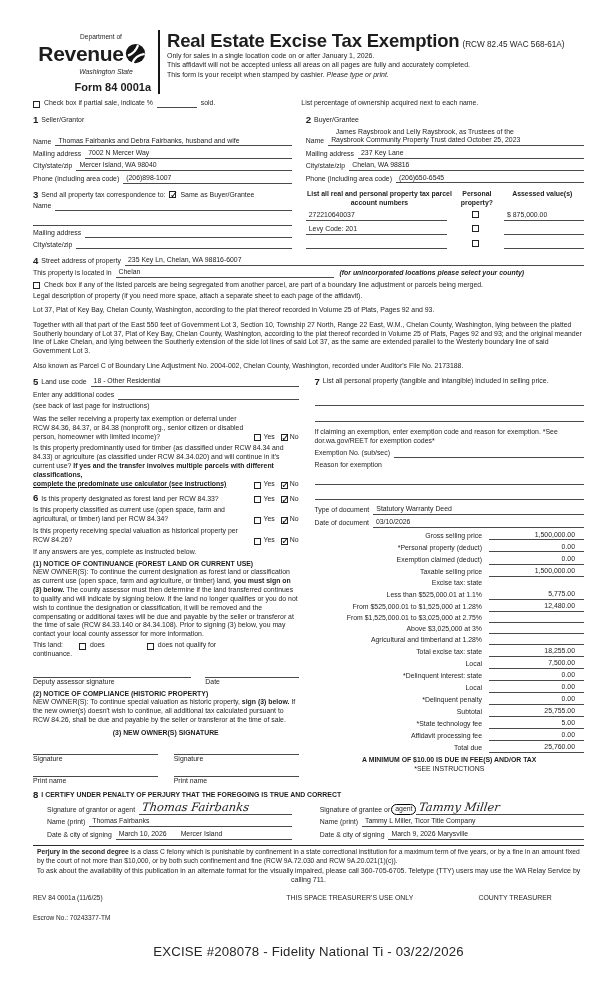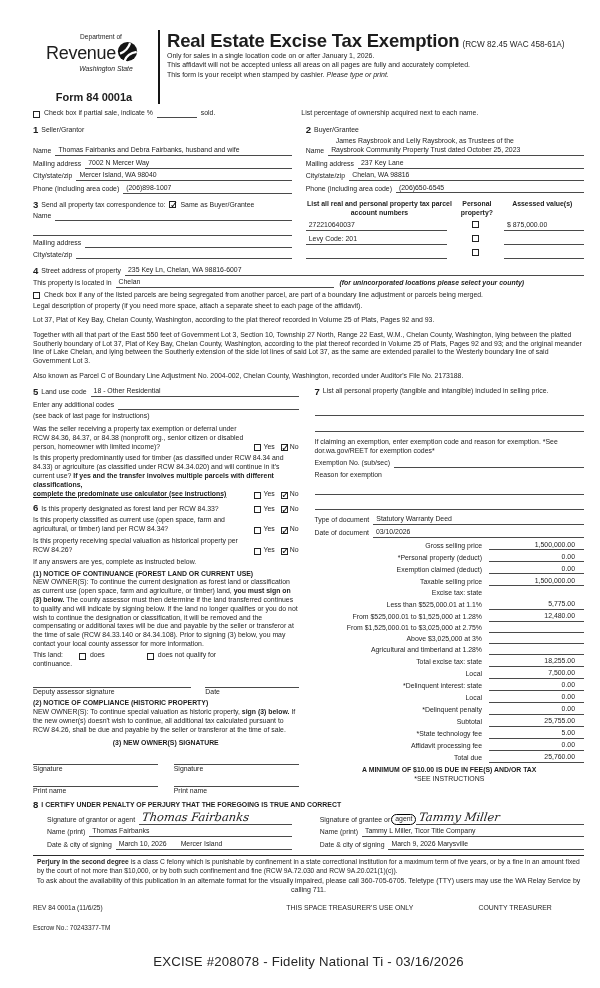--- a/index.html
+++ b/index.html
@@ -13,23 +13,23 @@
 .lb{white-space:nowrap;margin-right:4px}
 .ul{flex:1;border-bottom:1px solid #4a4a4a;padding:0 3px;min-height:8px;white-space:nowrap;overflow:hidden}
 .cb{display:inline-block;width:7px;height:7px;border:1px solid #232323;position:relative;flex:none;background:#fff}
 .cb.ck::after{content:"✓";position:absolute;left:-0.5px;top:-3.5px;font-size:9.5px;font-weight:bold;color:#101010}
 .yn{margin-left:auto;white-space:nowrap;display:flex;align-items:flex-end;gap:2px;padding-left:5px}
 .yn .cb{margin-left:4px}
 .header{display:flex;margin-bottom:5px}
 .logo{width:118px;text-align:center;padding-top:3px}
 .logo .l1{font-size:6.6px;margin-left:18px}
 .logo .rev{display:flex;align-items:center;justify-content:center;gap:1px}
-.logo .rev .rv{font-weight:normal;font-size:18px;letter-spacing:-0.3px}
+.logo .rev .rv{font-weight:bold;font-size:21px;letter-spacing:-0.3px}
 .logo .wa{font-style:italic;font-size:6.8px;margin-left:28px}
-.logo .fno{font-weight:bold;font-size:11px;margin-top:16px;text-align:center;padding-left:4px}
+.logo .fno{font-weight:bold;font-size:11px;margin-top:3px;text-align:right;padding-left:4px}
 .vdiv{width:2px;background:#151515;margin:0 7px;align-self:stretch}
 .tblock{flex:1;padding-top:1px}
 .title{font-weight:bold;font-size:18.5px;letter-spacing:-0.2px;line-height:1.05}
 .rcw{font-size:8.2px;margin-left:3px}
 .note{font-size:7px;margin-top:1px}
 .partial{display:flex;align-items:flex-end;margin:5px 0 7px 0}
 .partial .pul{width:40px;border-bottom:1px solid #4a4a4a;margin:0 4px}
 .grid2{display:flex}
 .gl{width:49.5%;padding-right:14px}
 .gr{width:50.5%}
@@ -87,21 +87,21 @@
               <circle cx="12" cy="12" r="11" fill="#151515"></circle>
               <path d="M3.5 14.5c5.5-2 9.5-6.5 11.5-12" stroke="#fff" stroke-width="2.6" fill="none"></path>
               <path d="M8.5 23c2-5.5 7.5-9.5 14-10.5" stroke="#fff" stroke-width="2.6" fill="none"></path>
             </svg></span>
       </div>
       <div class="wa">Washington State</div>
       <div class="fno">Form 84 0001a</div>
     </div>
     <div class="vdiv"></div>
     <div class="tblock">
-      <div><span class="title">Real Estate Excise Tax Exemption</span><span class="rcw">(RCW 82.45 WAC 458-61A)</span></div>
+      <div><span class="title">Real Estate Excise Tax Exemption</span><span class="rcw">(RCW 82.45 WAC 568-61A)</span></div>
       <div class="note">Only for sales in a single location code on or after January 1, 2026.</div>
       <div class="note">This affidavit will not be accepted unless all areas on all pages are fully and accurately completed.</div>
       <div class="note"><span>This form is your receipt when stamped by cashier.</span> <span class="it">Please type or print.</span></div>
     </div>
   </div>
 
   <div class="partial">
     <span class="cb"></span>
     <span style="margin-left:4px">Check box if partial sale, indicate %</span>
     <span class="pul"></span>
@@ -508,15 +508,15 @@
   </div>
   <div class="access">To ask about the availability of this publication in an alternate format for the visually impaired, please call 360-705-6705. Teletype (TTY) users may use the WA Relay Service by calling 711.</div>
 
   <div class="footrow">
     <span class="f1 sub">REV 84 0001a (11/6/25)</span>
     <span class="f2">THIS SPACE TREASURER'S USE ONLY</span>
     <span class="f3">COUNTY TREASURER</span>
   </div>
   <div class="escrow sub"><span>Escrow No.:</span>&nbsp;<span>70243377-TM</span></div>
 
-  <div class="stamp">EXCISE #208078 - Fidelity National Ti - 03/16/2026</div>
+  <div class="stamp">EXCISE #208078 - Fidelity National Ti - 03/22/2026</div>
 
 </div>
 
 </body></html>

